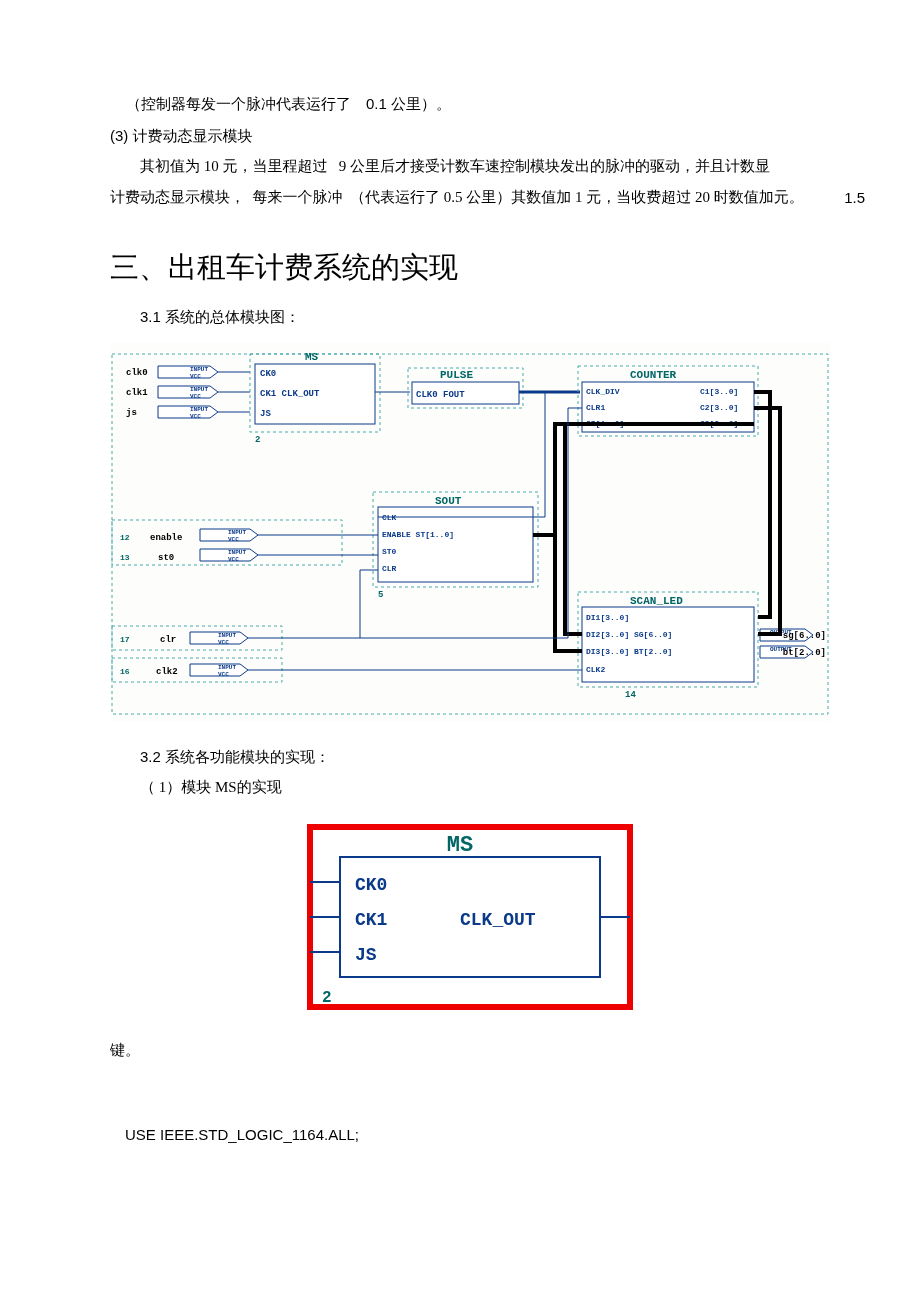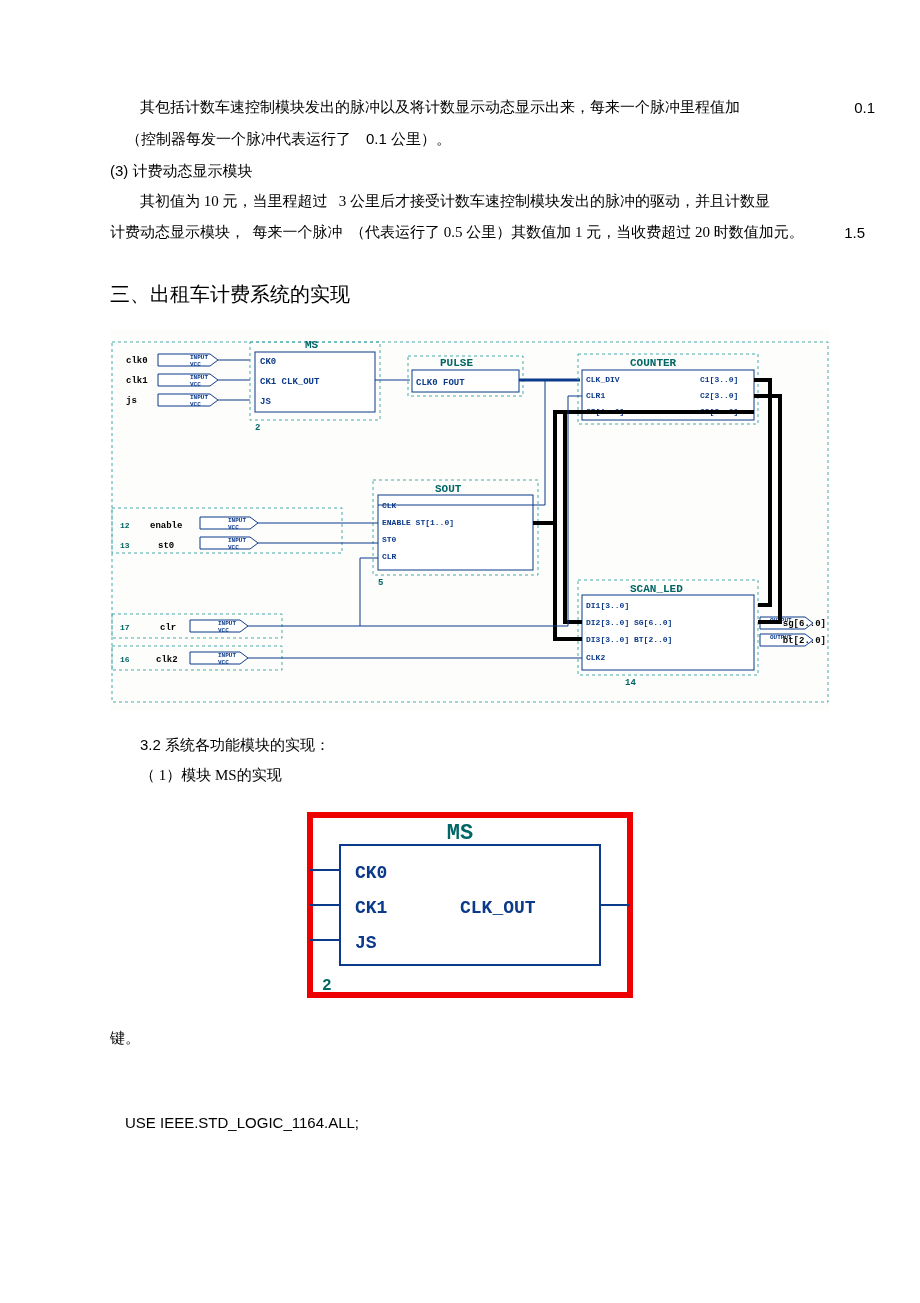--- a/index.html
+++ b/index.html
@@ -23,21 +23,21 @@
   .marginnum {
     position: absolute;
     right: -65px;
     font-family: Arial, sans-serif;
   }
   .sub {
     margin: 4px 0;
     font-family: Arial, sans-serif;
   }
   h2 {
-    font-size: 20px;
+    font-size: 29px;
     font-weight: normal;
     font-family: "SimSun", "宋体", serif;
     margin: 30px 0 10px 0;
   }
   .secline {
     margin: 4px 0 4px 2em;
     font-family: Arial, sans-serif;
   }
   .diagram1 {
     width: 720px;
@@ -58,44 +58,41 @@
     white-space: pre;
   }
   .mix span { font-family: Arial, sans-serif; }
   svg text { font-family: "Courier New", monospace; font-weight: bold; }
 </style>
 </head>
 <body>
 
 <div class="page">
 
-  <div class="para">
-    <span>其包括计数车速控制模块发出的脉冲以及将计数显示动态显示出来，每来一个脉冲里程值加</span>
-    <span class="marginnum">0.1</span>
-  </div>
   <div class="mix" style="margin-left:16px;">
     <span>（控制器每发一个脉冲代表运行了</span>
     &nbsp;&nbsp;&nbsp;<span style="font-family:Arial,sans-serif;">0.1 公里）。</span>
   </div>
 
   <div class="sub" style="">(3) 计费动态显示模块</div>
 
   <div class="para">
     <span>其初值为 10 元，当里程超过</span>
-    &nbsp;&nbsp;<span>3 公里后才接受计数车速控制模块发出的脉冲的驱动，并且计数显</span>
+    &nbsp;&nbsp;<span>9 公里后才接受计数车速控制模块发出的脉冲的驱动，并且计数显</span>
   </div>
   <div style="position:relative;">
     <span>计费动态显示模块，</span>
     &nbsp;<span>每来一个脉冲</span>
     &nbsp;<span>（代表运行了 0.5 公里）其数值加 1 元，当收费超过 20 时数值加元。</span>
     <span class="marginnum" style="right:-55px;">1.5</span>
   </div>
 
   <h2>三、出租车计费系统的实现</h2>
 
+  <div class="secline">3.1 系统的总体模块图：</div>
 
   
   <svg class="diagram1" viewBox="0 0 720 380">
     <rect x="0" y="0" width="720" height="380" fill="#fdfdfb"></rect>
 
     <rect x="2" y="12" width="716" height="360" fill="none" stroke="#4aa" stroke-width="1" stroke-dasharray="3,3"></rect>
 
     <g font-size="9" fill="#0b3a8a">
       <text x="16" y="33" fill="#000">clk0</text>
       <polygon points="48,24 100,24 108,30 100,36 48,36" fill="#fff" stroke="#0b3a8a"></polygon>

